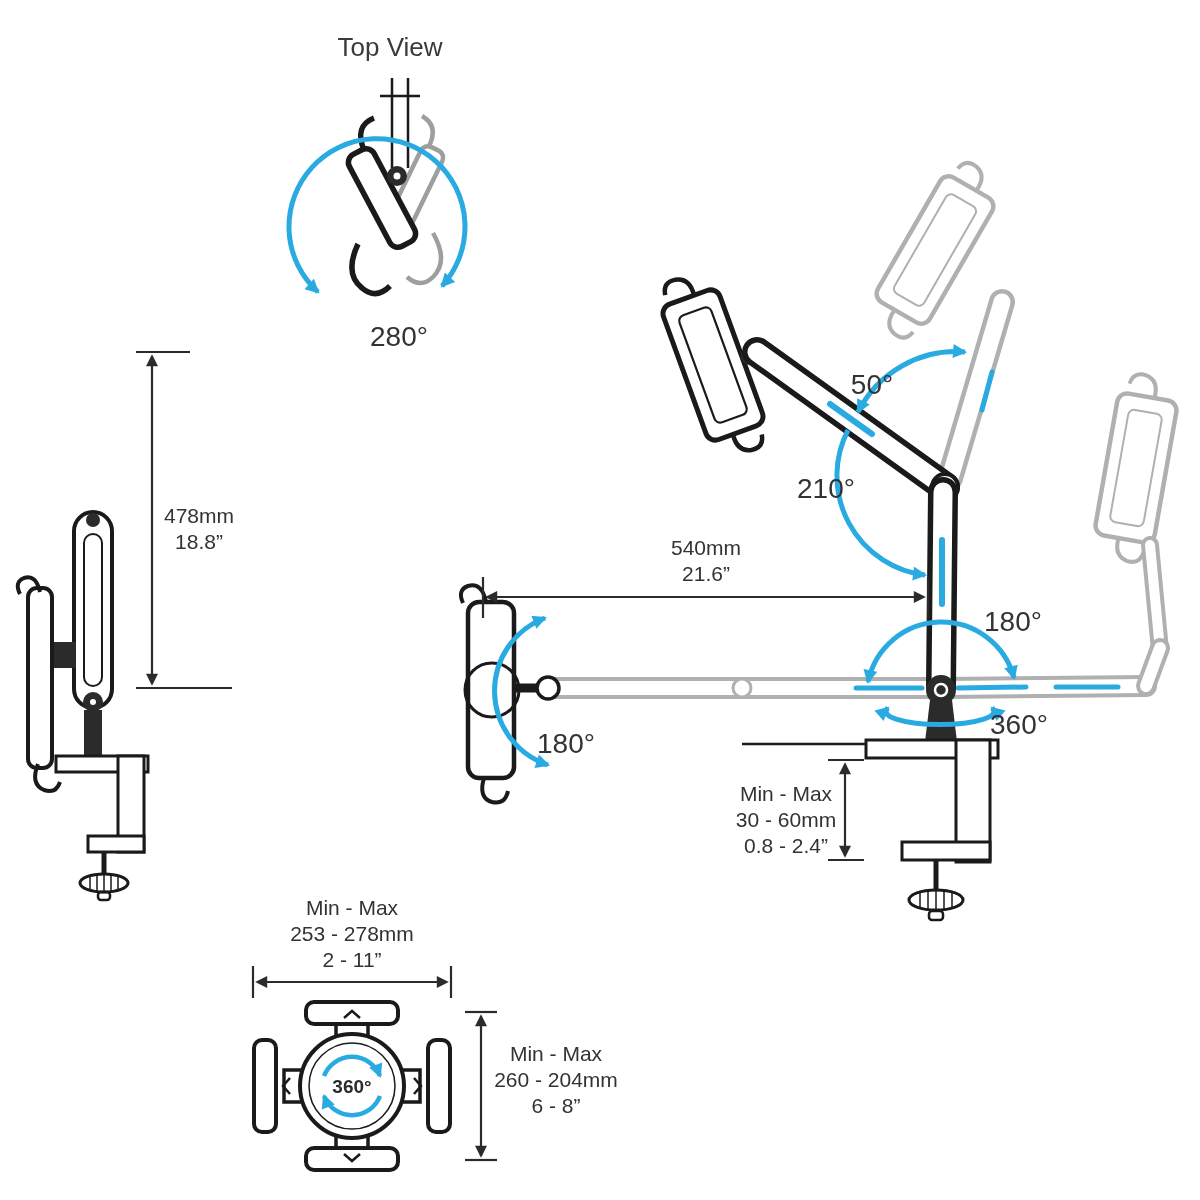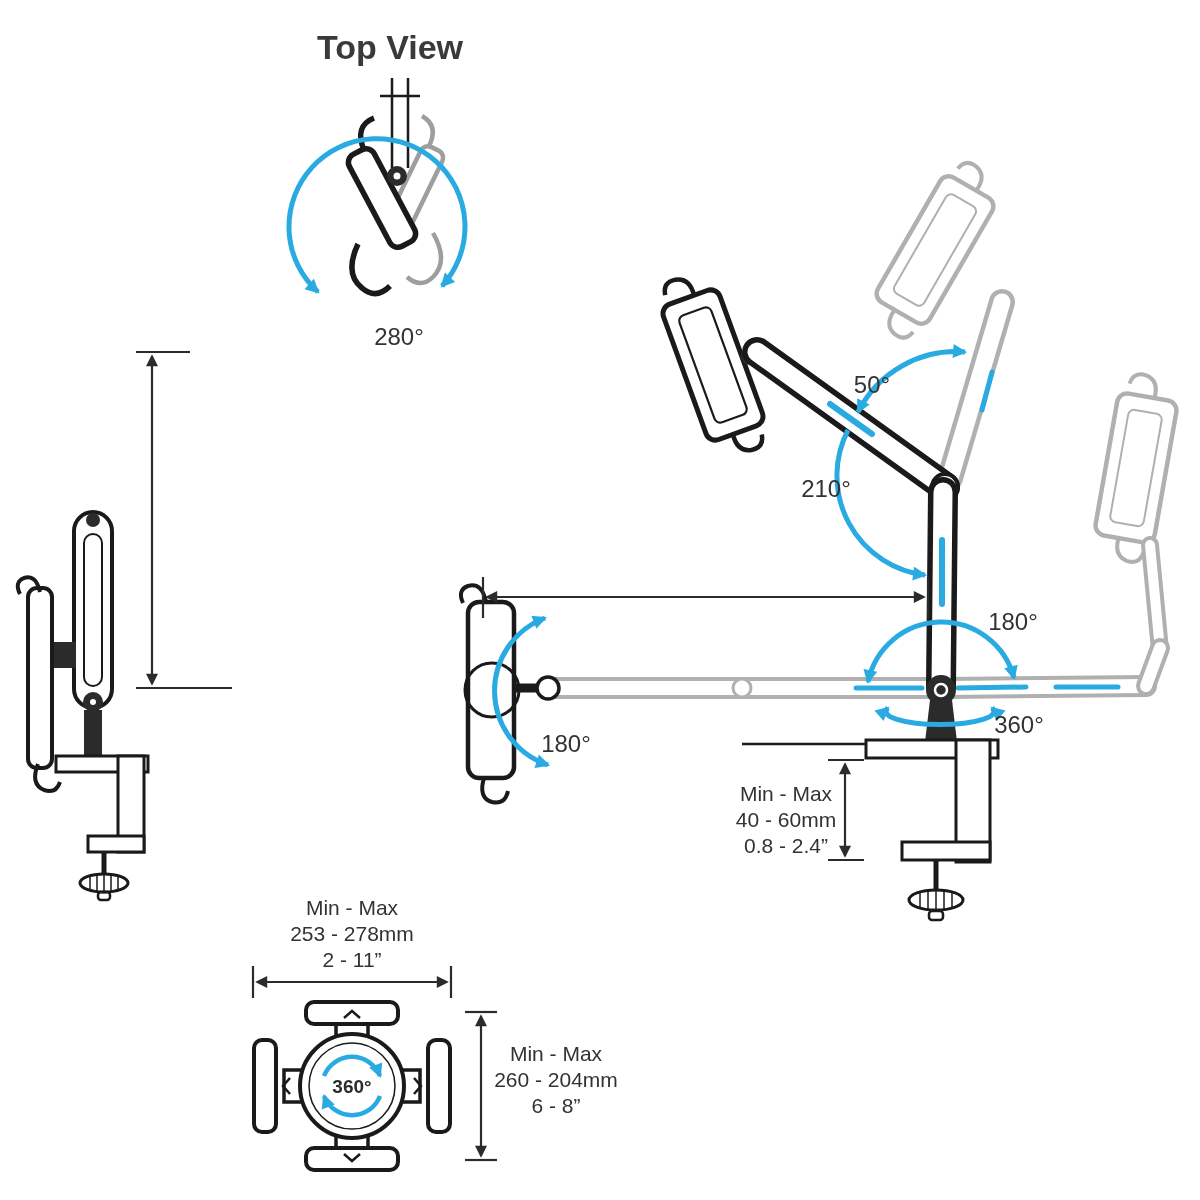--- a/index.html
+++ b/index.html
@@ -23,27 +23,26 @@
   .lbl {
     position: absolute;
     color: #333333;
     text-align: center;
     font-size: 21px;
     line-height: 26px;
     white-space: nowrap;
   }
   .lbl .line { display: block; }
   .title {
-    font-size: 34px;
+    font-size: 26px;
     line-height: 34px;
     color: #3a3a3a;
-    font-weight: bold;
   }
   .angle {
-    font-size: 24px;
+    font-size: 28px;
   }
   .holder-rot {
     font-size: 19px;
     font-weight: bold;
     color: #2b2b2b;
   }
 </style>
 </head>
 <body>
 
@@ -230,35 +229,43 @@
     <line x1="481" y1="1016" x2="481" y2="1156" marker-start="url(#aB)" marker-end="url(#aB)"></line>
     <path d="M465 1012 H497"></path>
     <path d="M465 1160 H497"></path>
   </g>
 </svg>
 
 <div class="lbl title" style="left:290px; top:30px; width:200px;">Top View</div>
 
 <div class="lbl angle" style="left:359px; top:324px; width:80px;">280°</div>
 
-
+<div class="lbl" style="left:139px; top:503px; width:120px;">
+  <span class="line">478mm</span>
+  <span class="line">18.8”</span>
+</div>
+
+<div class="lbl" style="left:646px; top:535px; width:120px;">
+  <span class="line">540mm</span>
+  <span class="line">21.6”</span>
+</div>
 
 <div class="lbl angle" style="left:842px; top:372px; width:60px;">50°</div>
 
 <div class="lbl angle" style="left:791px; top:476px; width:70px;">210°</div>
 
 <div class="lbl angle" style="left:978px; top:609px; width:70px;">180°</div>
 
 <div class="lbl angle" style="left:984px; top:712px; width:70px;">360°</div>
 
 <div class="lbl angle" style="left:531px; top:731px; width:70px;">180°</div>
 
 <div class="lbl" style="left:706px; top:781px; width:160px;">
   <span class="line">Min - Max</span>
-  <span class="line">40 - 60mm</span>
+  <span class="line">30 - 60mm</span>
   <span class="line">0.8 - 2.4”</span>
 </div>
 
 <div class="lbl" style="left:262px; top:895px; width:180px;">
   <span class="line">Min - Max</span>
   <span class="line">253 - 278mm</span>
   <span class="line">2 - 11”</span>
 </div>
 
 <div class="lbl" style="left:466px; top:1041px; width:180px;">

